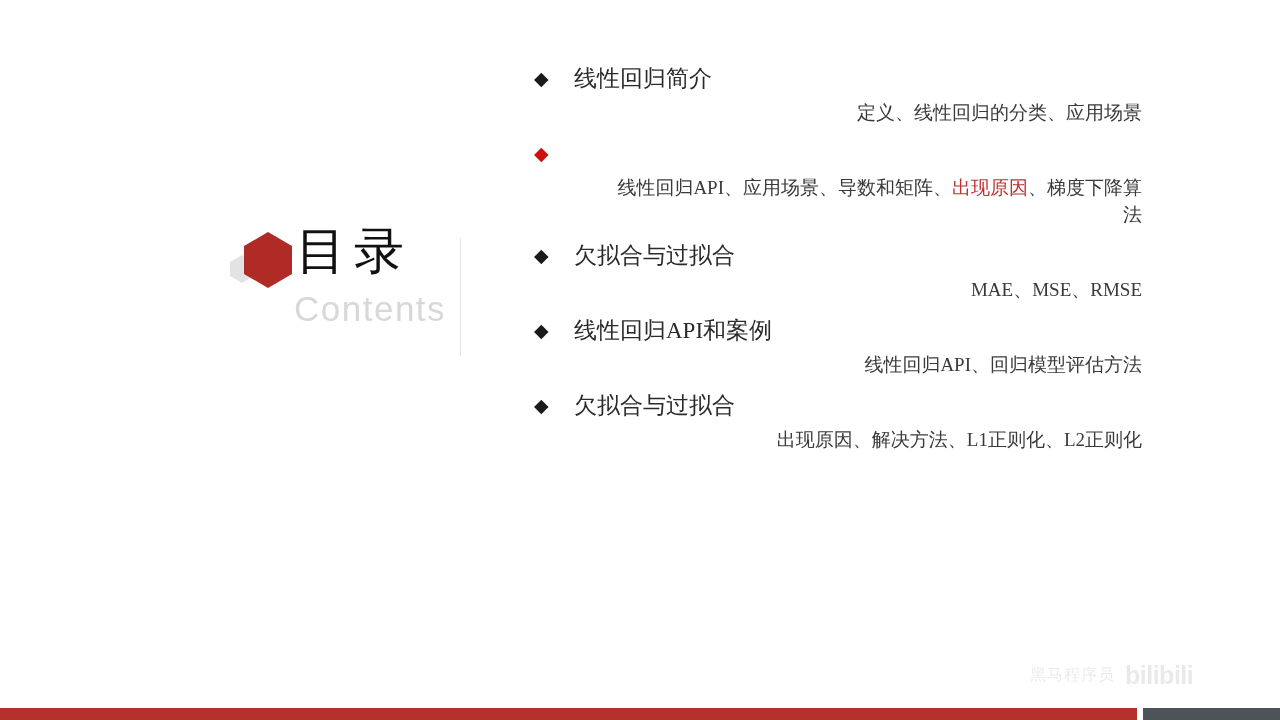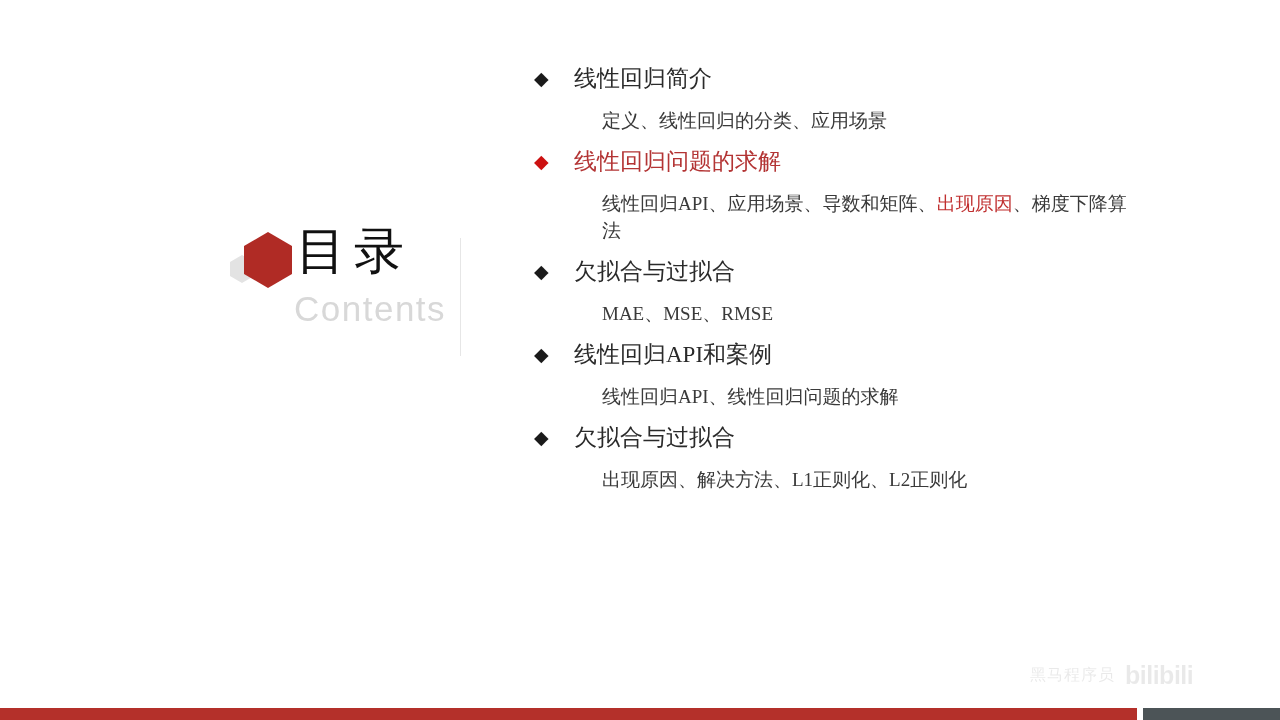--- a/index.html
+++ b/index.html
@@ -111,26 +111,27 @@
     font-size: 23px;
     line-height: 34px;
     color: #2a2a2a;
     font-family: "Liberation Serif", "DejaVu Serif", serif;
     white-space: nowrap;
   }
   .toc-item.is-active .head-text { color: #b33434; }
 
   .sub-text {
     margin-left: 68px;
-    margin-top: 11px;
+    margin-top: 3px;
     font-size: 19px;
     line-height: 27px;
     color: #3a3a3a;
     font-family: "Liberation Serif", "DejaVu Serif", serif;
     max-width: 540px;
+    text-align: right;
   }
   .sub-text .hl { color: #c03030; }
 
   
   .bottom-bar-red {
     position: absolute;
     left: 0;
     top: 708px;
     width: 1137px;
     height: 12px;
@@ -205,21 +206,20 @@
         <span class="head-text">线性回归简介</span>
       </div>
       <div class="sub-text">
         <span>定义、线性回归的分类、应用场景</span>
       </div>
     </div>
 
     <div class="toc-item is-active">
       <div class="toc-head">
         <span class="bullet">◆</span>
-        <span class="head-text">线性回归问题的求解</span>
       </div>
       <div class="sub-text">
         <span>线性回归API、应用场景、导数和矩阵、</span><span class="hl">出现原因</span><span>、梯度下降算法</span>
       </div>
     </div>
 
     <div class="toc-item">
       <div class="toc-head">
         <span class="bullet">◆</span>
         <span class="head-text">欠拟合与过拟合</span>
@@ -228,21 +228,21 @@
         <span>MAE、MSE、RMSE</span>
       </div>
     </div>
 
     <div class="toc-item">
       <div class="toc-head">
         <span class="bullet">◆</span>
         <span class="head-text">线性回归API和案例</span>
       </div>
       <div class="sub-text">
-        <span>线性回归API、线性回归问题的求解</span>
+        <span>线性回归API、回归模型评估方法</span>
       </div>
     </div>
 
     <div class="toc-item">
       <div class="toc-head">
         <span class="bullet">◆</span>
         <span class="head-text">欠拟合与过拟合</span>
       </div>
       <div class="sub-text">
         <span>出现原因、解决方法、L1正则化、L2正则化</span>

